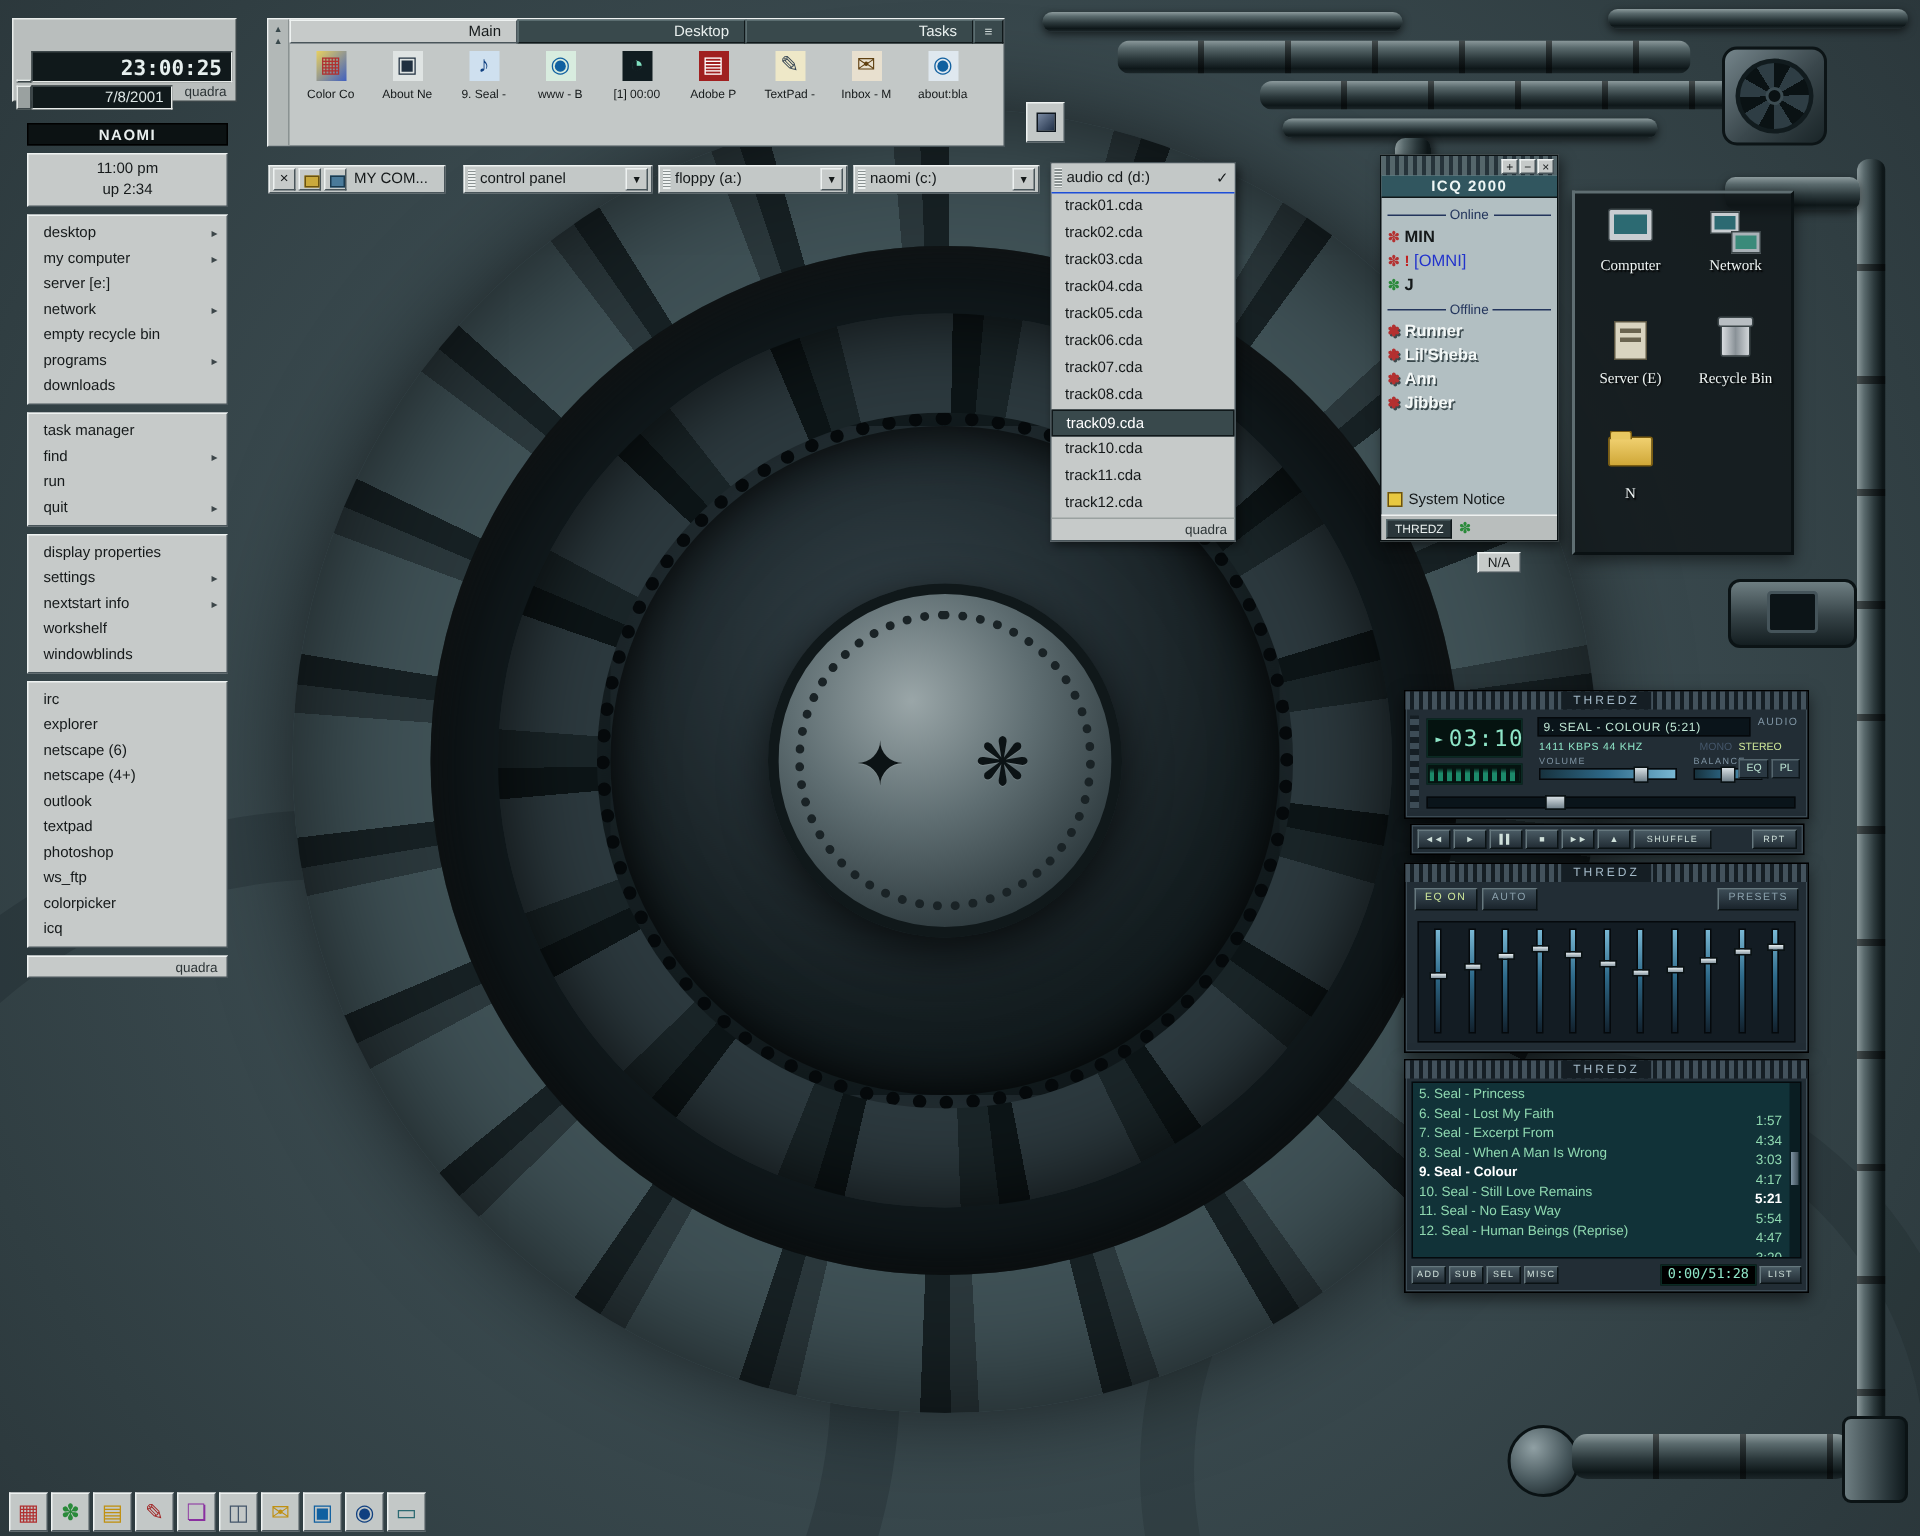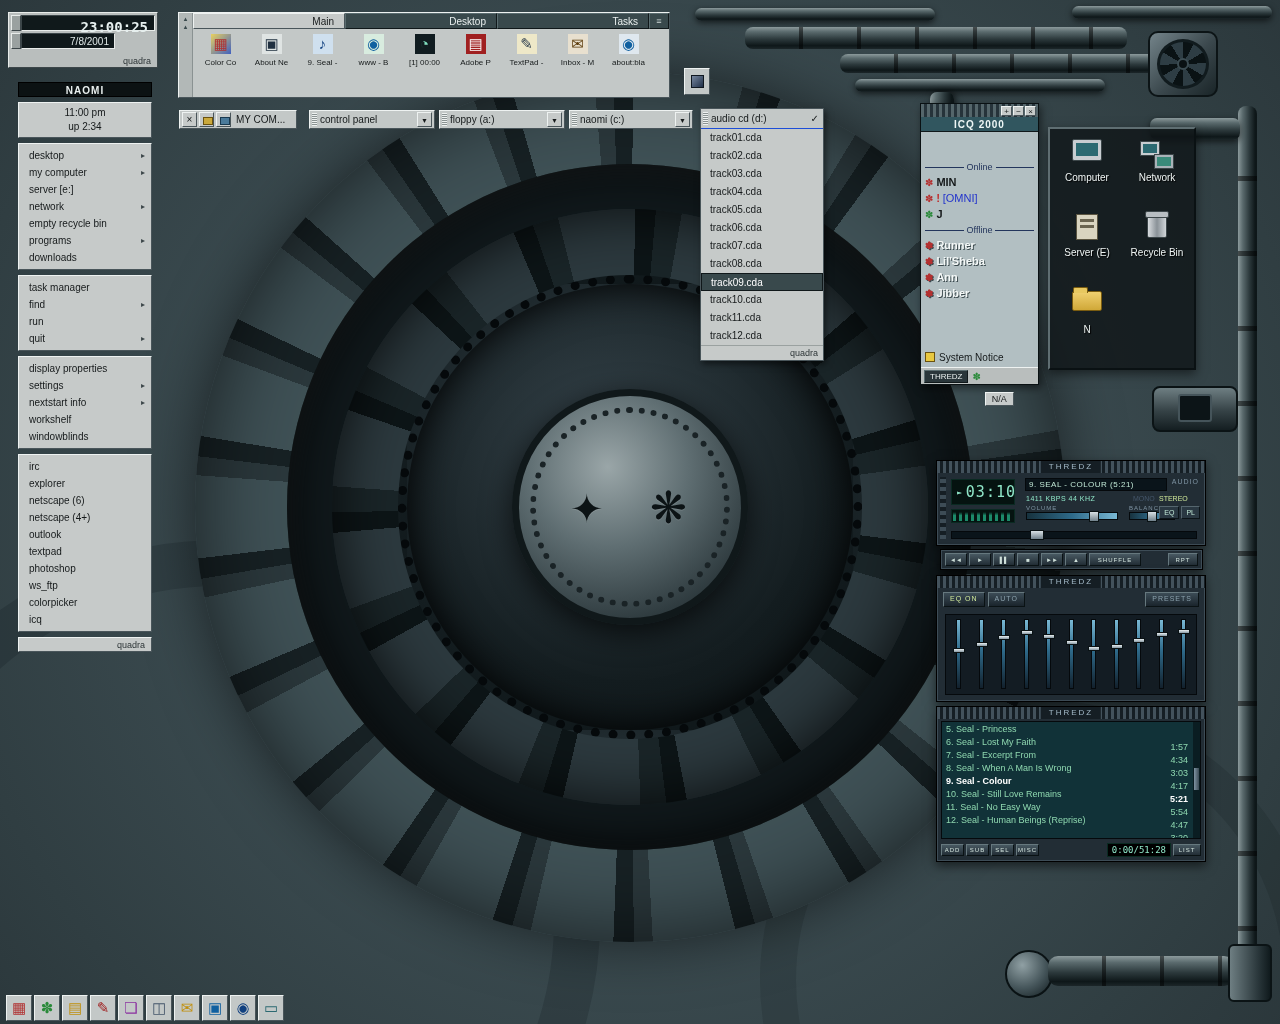--- a/index.html
+++ b/index.html
@@ -51,21 +51,21 @@
     background: linear-gradient(180deg,#6e7e82,#354246 55%,#141e21); border:2px solid #0b1315; }
   #valveIn { left:1178px; top:394px; width:34px; height:28px; background:#0c1417; border:2px solid #45545a; border-radius:3px; }
   #sphere { left:1005px; top:950px; width:48px; height:48px; border-radius:50%;
     background: radial-gradient(circle at 35% 30%, #90a0a4, #45555a 55%, #101a1d); border:2px solid #0a1214; }
   #endbox { left:1228px; top:944px; width:44px; height:58px; border-radius:6px;
     background: linear-gradient(90deg,#6e7e82,#2a373b 70%,#101a1d); border:2px solid #0b1315; }
 
   
   #clock-widget { left:8px; top:12px; width:150px; height:56px; position:absolute; padding:2px;
     background:#b9bebd; border:1px solid; border-color:#e8ecea #3c4649 #3c4649 #e8ecea; }
-  .clk-line { display:flex; height:16px; }
+  .clk-line { display:flex; height:40px;align-items:flex-end; }
   .clk-btn { width:10px; background:#9aa1a0; border:1px solid; border-color:#e8ecea #3c4649 #3c4649 #e8ecea; }
   .clk-time { flex:1; background:#10191b; color:#e6efee; font-size:14px; font-weight:bold;
     font-family:"DejaVu Sans Mono",monospace; text-align:right; padding:3px 6px 0 0;
     border:1px solid; border-color:#3c4649 #e8ecea #e8ecea #3c4649; }
   .clk-line2 { display:flex; height:16px; width:104px; margin-top:2px; }
   .clk-date { flex:1; background:#10191b; color:#dfe8e7; font-size:10px; text-align:right; padding:2px 5px 0 0;
     border:1px solid; border-color:#3c4649 #e8ecea #e8ecea #3c4649; }
   .clk-brand { position:absolute; right:6px; bottom:1px; font-size:9px; color:#2c3436; }
 
   
@@ -137,41 +137,41 @@
 
   
   #icq { left:920px; top:103px; width:119px; position:absolute; border:1px solid #0a1113;
     background:#b2bfc2; box-shadow:2px 3px 8px rgba(0,0,0,.5); }
   .icq-title { height:13px; background: repeating-linear-gradient(90deg,#55666b 0 3px,#26333a 3px 6px);
     display:flex; justify-content:flex-end; align-items:center; padding-right:2px; }
   .icq-tbtn { width:11px; height:10px; margin-left:1px; background:#c6cac9; font-size:8px; line-height:9px;
     text-align:center; color:#15191a; border:1px solid; border-color:#eef2f1 #49555a #49555a #eef2f1; }
   .icq-head { height:15px; background:#31565f; color:#eef6f5; font-size:10px; font-weight:bold;
     text-align:center; line-height:15px; letter-spacing:1px; border-bottom:1px solid #10181a; }
-  .icq-body { padding:3px 4px 2px 4px;margin-top:24px; }
+  .icq-body { padding:3px 4px 2px 4px; }
   .icq-sep { font-size:9px; color:#23355c; text-align:center; margin:3px 0 2px 0; display:flex; align-items:center; gap:3px; }
   .icq-sep::before,.icq-sep::after { content:""; flex:1; border-top:1px solid #23355c; }
   .icq-row { height:16px; display:flex; align-items:center; gap:3px; font-size:11px; color:#15191a; }
   .icq-flower { color:#b43030; font-size:10px; }
   .icq-flower.grn { color:#2a8a3a; }
   .icq-bang { color:#c02020; font-weight:bold; font-size:10px; }
   .icq-omni { color:#2233cc; }
   .icq-row.off { color:#f4f8f7; text-shadow:1px 1px 0 #3c4a4e; font-weight:bold; }
   .icq-gap { height:48px; }
   .icq-notice { height:16px; display:flex; align-items:center; gap:4px; font-size:10px; color:#15191a; }
   .icq-nico { width:10px; height:10px; background:#e8c840; border:1px solid #6a5210; }
   .icq-status { height:17px; background:#b9bebd; border-top:1px solid #eef2f1; display:flex; align-items:center; padding:0 3px; gap:4px; }
   .icq-sbtn { background:#2a363a; color:#e9efee; font-size:8px; padding:1px 5px; border:1px solid; border-color:#5b6d70 #10181a #10181a #5b6d70; }
   .icq-na { font-size:9px; color:#15191a; background:#c6cac9; padding:1px 6px;
     border:1px solid; border-color:#eef2f1 #49555a #49555a #eef2f1;margin-top:46px; }
 
   
   #dicons { left:1048px; top:127px; width:148px; height:243px; position:absolute;
     background:rgba(16,22,24,.82); border:2px solid; border-color:#5f6e72 #0a1113 #0a1113 #5f6e72;
-    box-shadow:0 4px 10px rgba(0,0,0,.5); display:grid; grid-template-columns:1fr 1fr; padding:6px 2px; }
+    box-shadow:0 4px 10px rgba(0,0,0,.5); display:grid; grid-template-columns:1fr 1fr; padding:6px 2px;font-family:Liberation Serif, serif; }
   .dcell { text-align:center; }
   .dlab { font-size:10px; color:#eef4f3; text-shadow:1px 1px 1px #000; margin-top:3px; }
   .dart { width:34px; height:30px; margin:4px auto 0 auto; position:relative; }
   .mon { width:30px; height:22px; margin:0 auto; background:#c8cdd1; border:1px solid #3c4649; border-radius:2px; position:relative; }
   .mon::after { content:""; position:absolute; left:3px; top:3px; right:3px; bottom:4px; background:#2c6a72; }
   .mon2a { position:absolute; left:0; top:2px; width:20px; height:15px; background:#c8cdd1; border:1px solid #3c4649; }
   .mon2a::after { content:""; position:absolute; inset:2px; background:#2c6a72; }
   .mon2b { position:absolute; right:0; bottom:0; width:20px; height:15px; background:#aab2b8; border:1px solid #3c4649; }
   .mon2b::after { content:""; position:absolute; inset:2px; background:#3a8a7a; }
   .bin { width:20px; height:24px; margin:2px auto 0 auto; background:linear-gradient(90deg,#d8dcdf,#8a9298,#d0d5d8);

